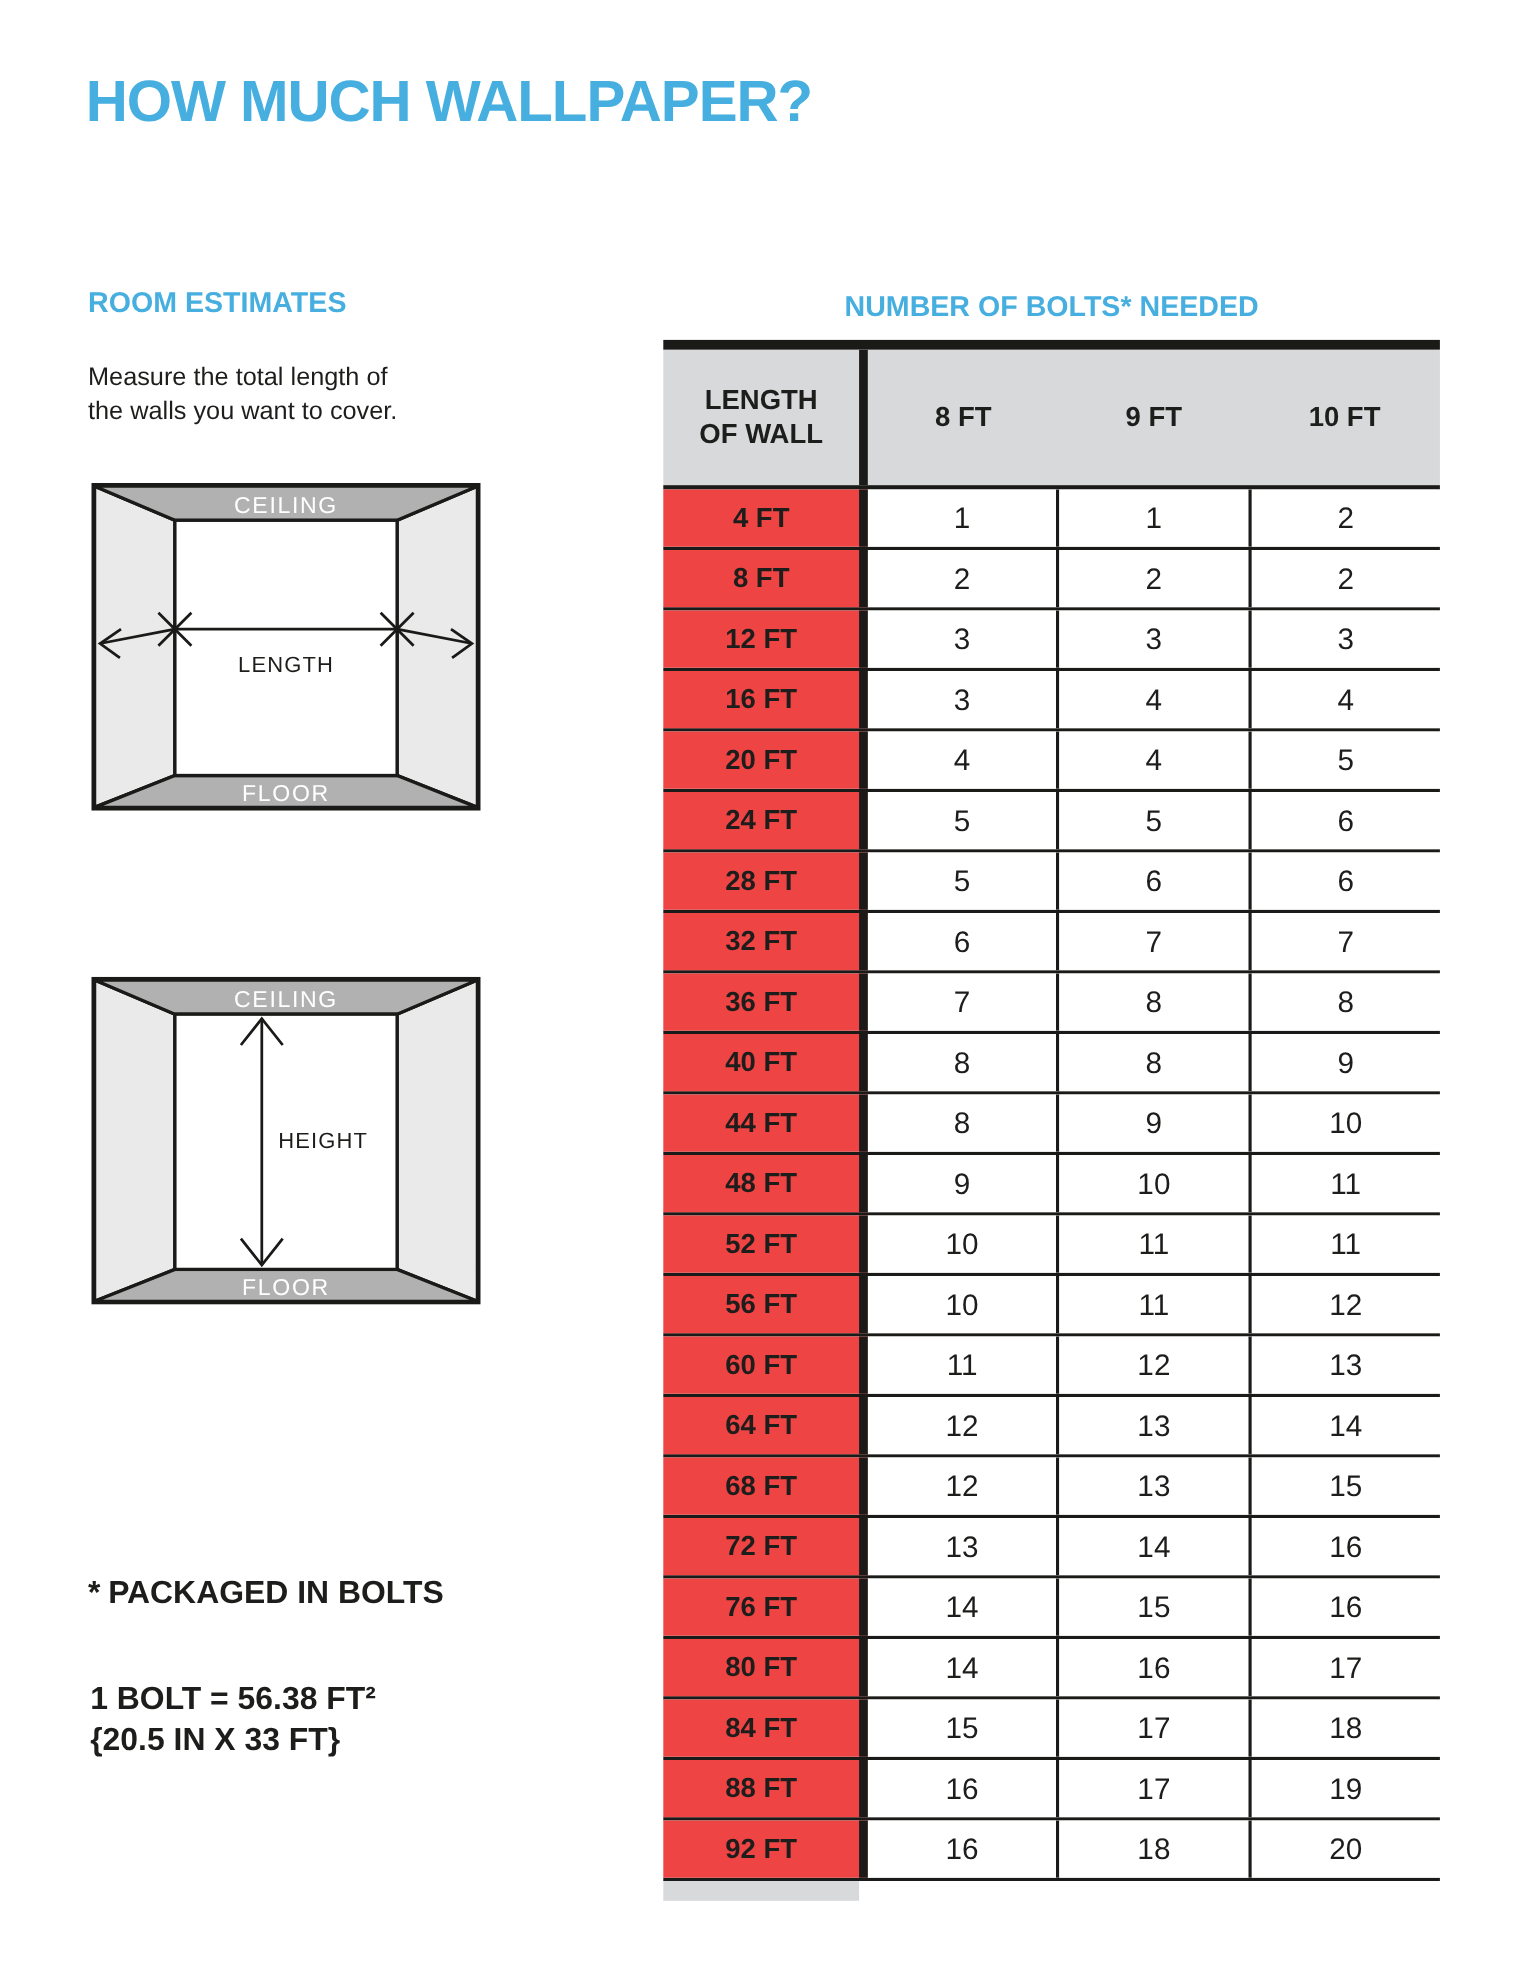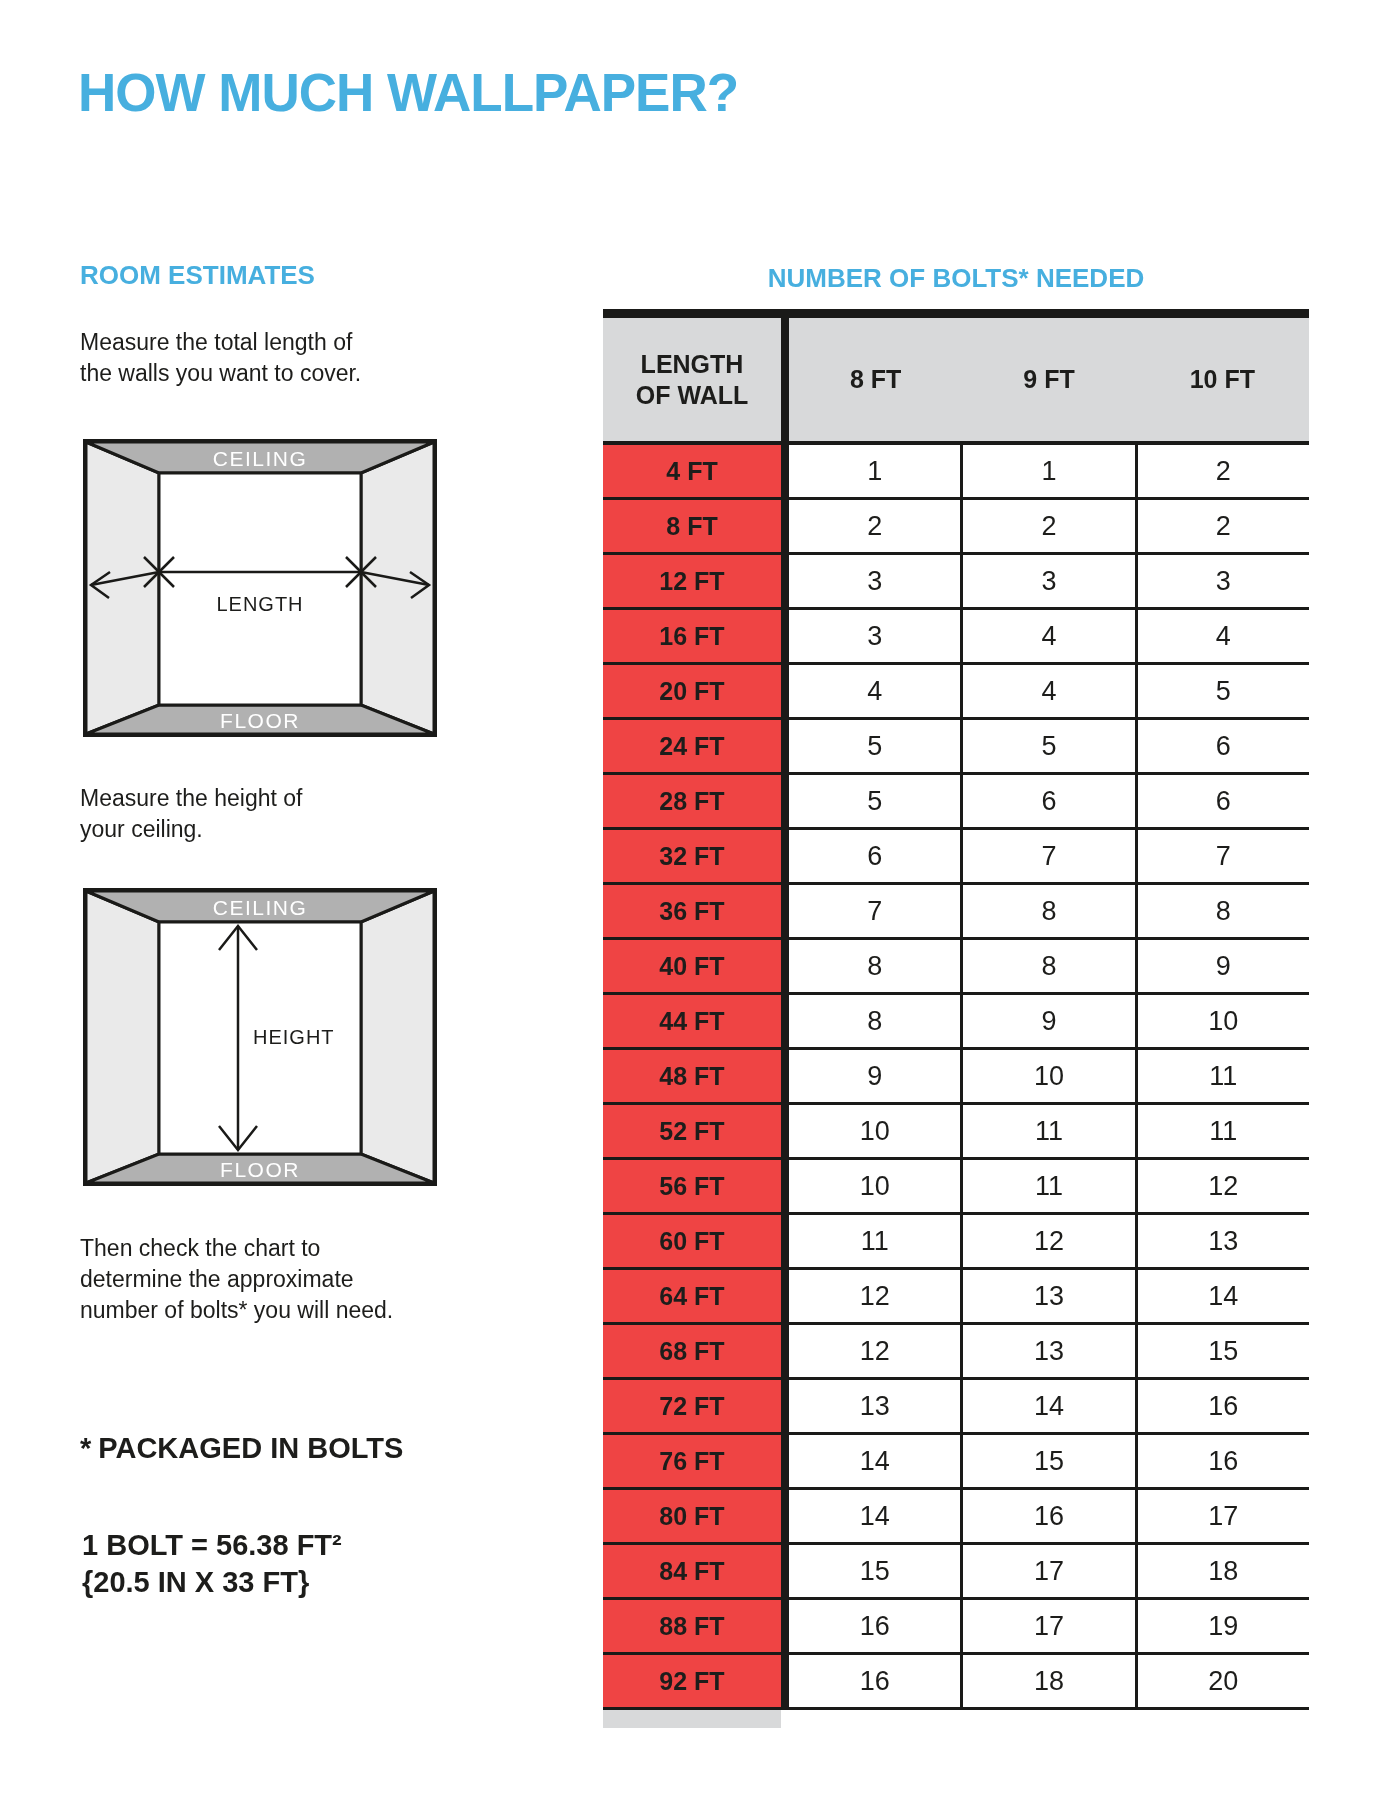--- a/index.html
+++ b/index.html
@@ -100,49 +100,40 @@
         <path d="M327,133 L346,146 L328,159"></path>
         <path d="M61,118 L91,148 M61,148 L91,118"></path>
         <path d="M263,118 L293,148 M263,148 L293,118"></path>
       </g>
       <text x="177" y="27" text-anchor="middle" class="diag-edge-label">CEILING</text>
       <text x="177" y="289" text-anchor="middle" class="diag-edge-label">FLOOR</text>
       <text x="177" y="172" text-anchor="middle" class="diag-measure-label">LENGTH</text>
     </svg>
   </div>
 
-  <div class="abs para para2">
-    <div>Measure the height of</div>
-    <div>your ceiling.</div>
-  </div>
 
   <div class="abs diagram diagram2">
     <svg width="354" height="298" viewBox="0 0 354 298">
       <rect x="3" y="3" width="348" height="292" fill="#ffffff" stroke="#1a1a18" stroke-width="6"></rect>
       <polygon points="3,3 76,34 76,266 3,295" fill="#eaeaea" stroke="#1a1a18" stroke-width="3"></polygon>
       <polygon points="351,3 278,34 278,266 351,295" fill="#eaeaea" stroke="#1a1a18" stroke-width="3"></polygon>
       <polygon points="3,3 351,3 278,34 76,34" fill="#b1b1b1" stroke="#1a1a18" stroke-width="3"></polygon>
       <polygon points="3,295 351,295 278,266 76,266" fill="#b1b1b1" stroke="#1a1a18" stroke-width="3"></polygon>
       <rect x="76" y="34" width="202" height="232" fill="#ffffff" stroke="#1a1a18" stroke-width="3"></rect>
       <g stroke="#1a1a18" stroke-width="2.5" fill="none">
         <path d="M155,38 L155,262"></path>
         <path d="M136,62 L155,38 L174,62"></path>
         <path d="M136,238 L155,262 L174,238"></path>
       </g>
       <text x="177" y="27" text-anchor="middle" class="diag-edge-label">CEILING</text>
       <text x="177" y="289" text-anchor="middle" class="diag-edge-label">FLOOR</text>
       <text x="170" y="156" text-anchor="start" class="diag-measure-label">HEIGHT</text>
     </svg>
   </div>
 
-  <div class="abs para para3">
-    <div>Then check the chart to</div>
-    <div>determine the approximate</div>
-    <div>number of bolts* you will need.</div>
-  </div>
 
   <div class="abs footnote">
     <div class="star">*</div>
     <div>
       <div>PACKAGED IN BOLTS</div>
     </div>
   </div>
 
   <div class="abs bolt-info">
     <div>1 BOLT = 56.38 FT²</div>

